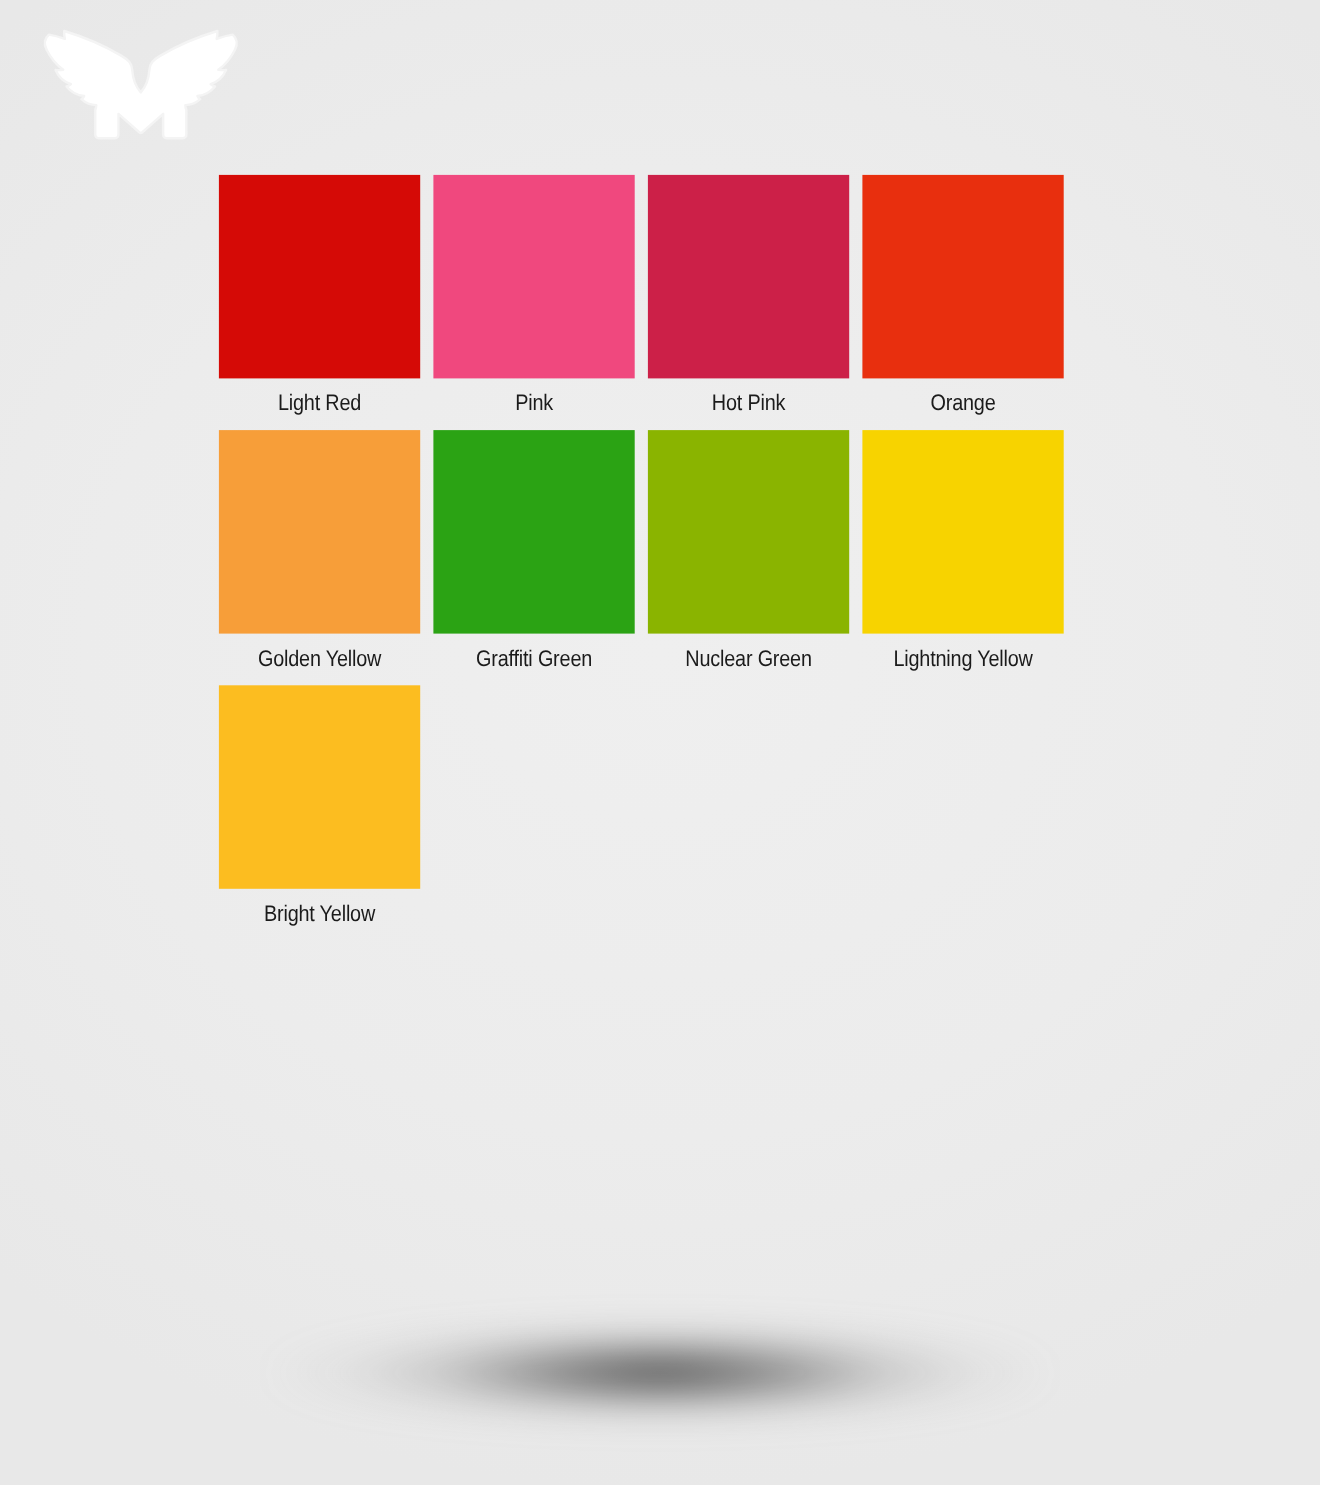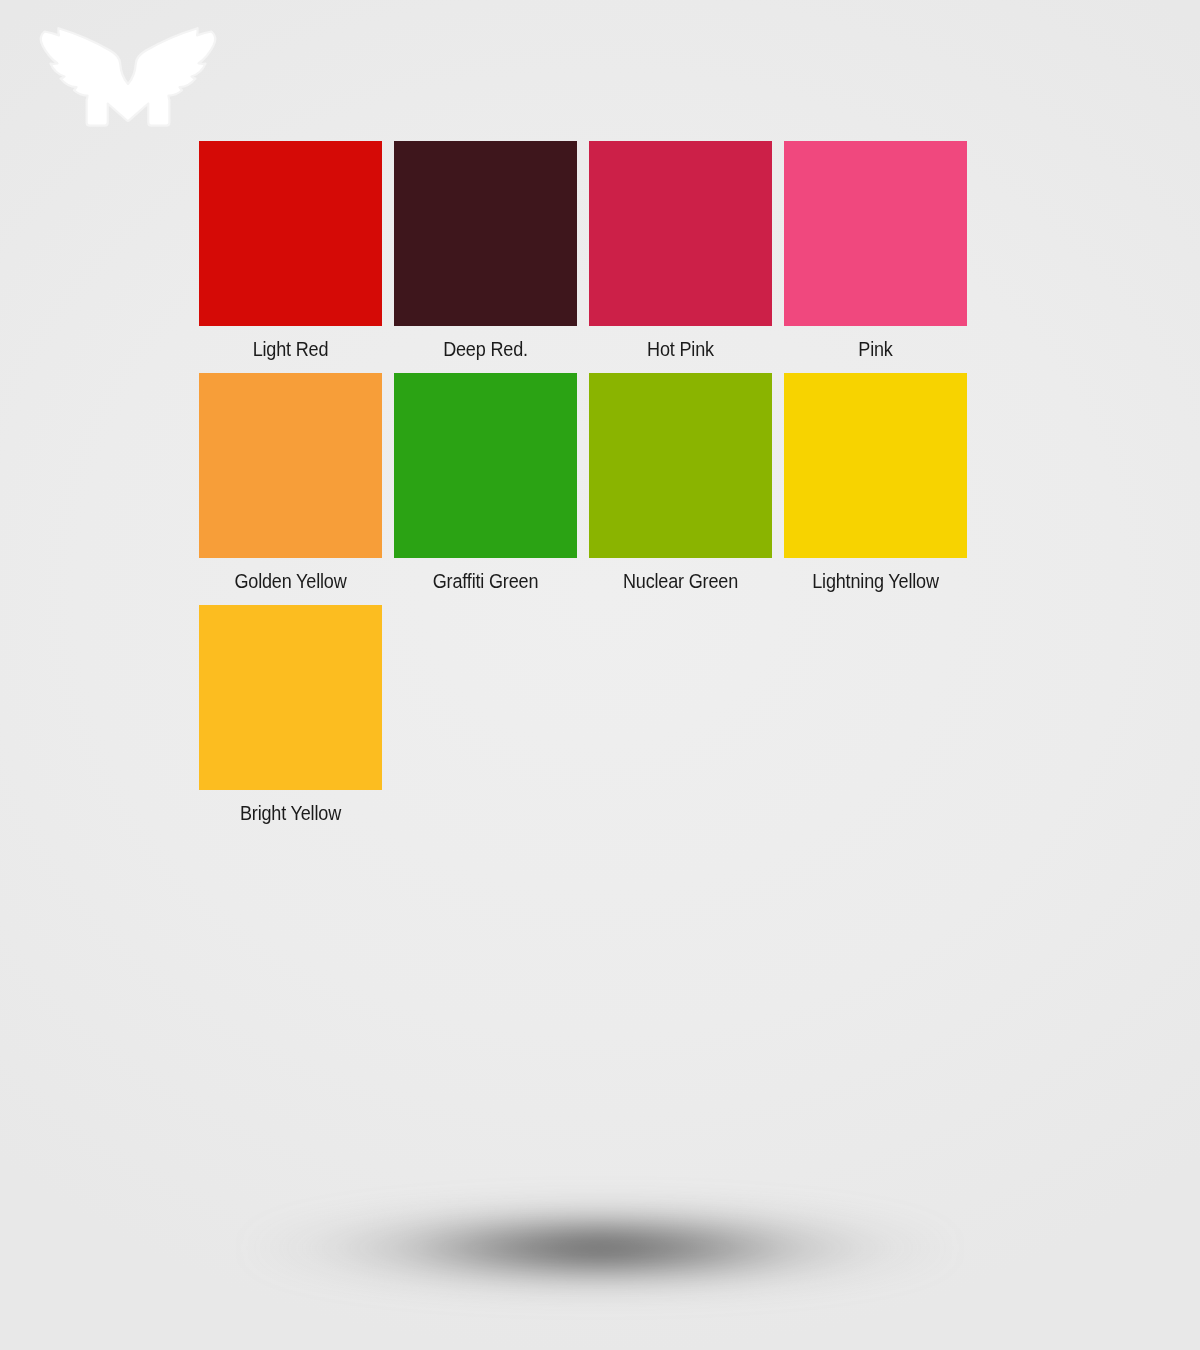--- a/index.html
+++ b/index.html
@@ -31,21 +31,21 @@
     top: 12px;
     width: 190px;
     height: 125px;
   }
   #logo svg { display: block; width: 100%; height: 100%; }
 
   
   #palette {
     position: absolute;
     left: 199px;
-    top: 141px;
+    top: 159px;
     width: 804px;
     display: grid;
     grid-template-columns: repeat(4, 183px);
     column-gap: 23px;
     row-gap: 90px;
     gap: 12px;
   }
   .swatch-cell {
     width: 183px;
   }
@@ -120,37 +120,37 @@
 <div id="palette">
 
   <div class="swatch-cell">
     <span class="swatch-chip" style="background-color: rgb(213, 10, 6);"></span>
     <span class="swatch-label">Light Red</span>
   </div>
 
 
 
 
+
+
   <div class="swatch-cell">
-    <span class="swatch-chip" style="background-color: rgb(62, 22, 28);"></span>
-    <span class="swatch-label">Deep Red.</span>
+    <span class="swatch-chip" style="background-color: rgb(240, 72, 126);"></span>
+    <span class="swatch-label">Pink</span>
   </div>
-
 
   <div class="swatch-cell">
     <span class="swatch-chip" style="background-color: rgb(204, 32, 72);"></span>
     <span class="swatch-label">Hot Pink</span>
   </div>
 
+
   <div class="swatch-cell">
-    <span class="swatch-chip" style="background-color: rgb(240, 72, 126);"></span>
-    <span class="swatch-label">Pink</span>
+    <span class="swatch-chip" style="background-color: rgb(232, 47, 14);"></span>
+    <span class="swatch-label">Orange</span>
   </div>
-
-
 
 
   <div class="swatch-cell">
     <span class="swatch-chip" style="background-color: rgb(247, 158, 57);"></span>
     <span class="swatch-label">Golden Yellow</span>
   </div>
 
   <div class="swatch-cell">
     <span class="swatch-chip" style="background-color: rgb(43, 163, 20);"></span>
     <span class="swatch-label">Graffiti Green</span>

